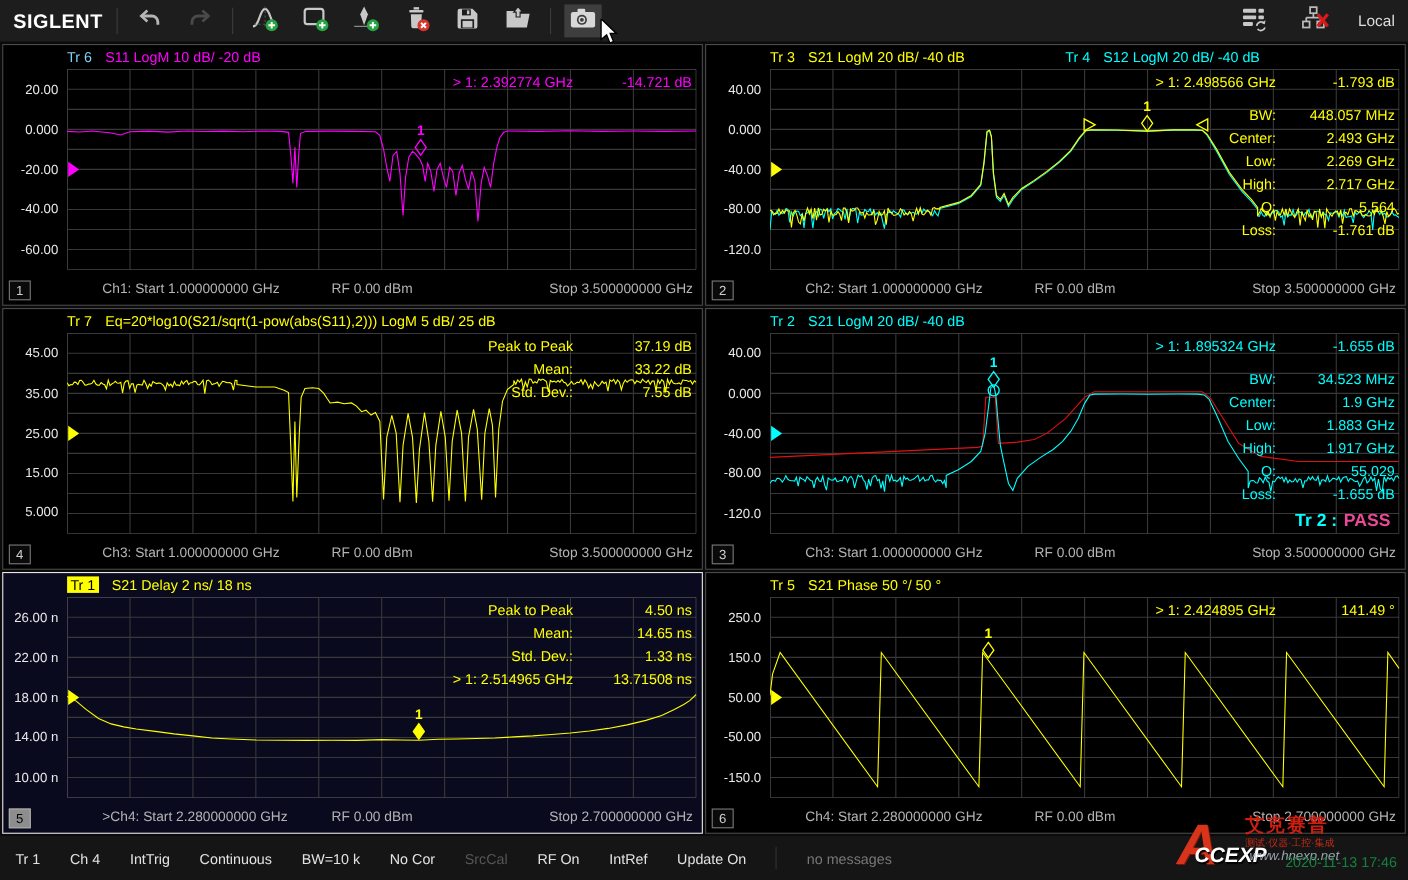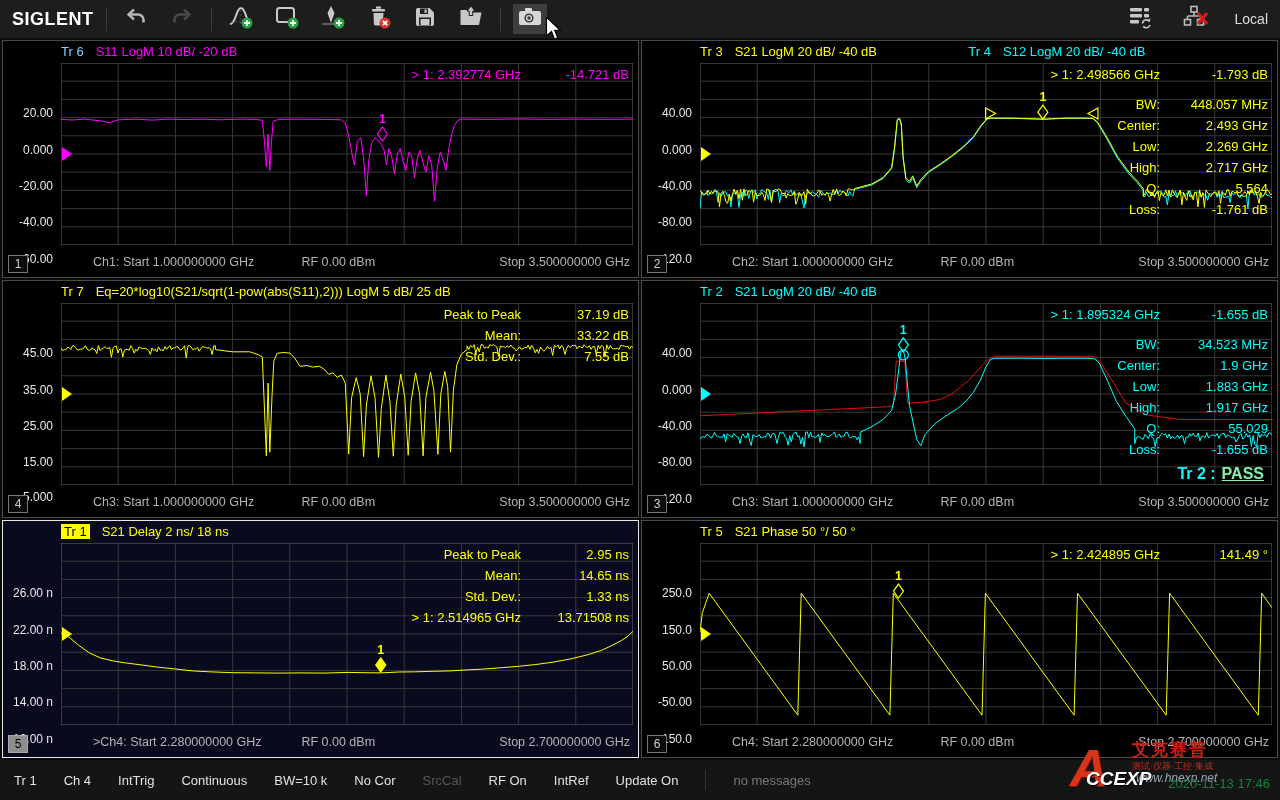--- a/index.html
+++ b/index.html
@@ -17,21 +17,21 @@
   .cursor{position:absolute;left:545px;top:17px;z-index:60;}
   
   .main{position:absolute;top:38px;left:0;right:0;bottom:40px;display:grid;
         grid-template-columns:1fr 1fr;grid-template-rows:1fr 1fr 1fr;gap:2px;padding:2px;background:#0b0b0b;}
   .panel{position:relative;background:#000;border:1px solid #4a4a4a;overflow:hidden;}
   .panel.active{background:#0a0a1f;border-color:#e8e8e8;}
   .ptitle{position:absolute;top:3px;left:58px;right:6px;font-size:13px;display:flex;white-space:nowrap;}
   .ttl{display:inline-flex;gap:12px;}
   .tname.chip{background:#ffff00;color:#000;padding:0 3px;}
   .ylabels{position:absolute;left:0;top:22px;width:54px;height:182px;font-size:12px;color:#e8e8e8;}
-  .ylab{position:absolute;right:4px;transform:translateY(-50%);white-space:nowrap;margin-top:32px;}
+  .ylab{position:absolute;right:4px;transform:translateY(-50%);white-space:nowrap;}
   .plot{position:absolute;left:58px;top:22px;width:572px;height:182px;}
   .plot svg{position:absolute;left:0;top:0;}
   .annos{position:absolute;top:1px;right:4px;font-size:13px;}
   .arow{display:flex;justify-content:flex-end;height:21px;line-height:21px;}
   .al{margin-right:20px;}
   .av{min-width:88px;text-align:right;}
   .kvgap{margin-top:9px;}
   .pass{position:absolute;right:8px;bottom:2px;font-size:16px;font-weight:bold;display:none;}
   .pass span{margin-left:6px;}
   .pfooter{position:absolute;left:0;right:0;bottom:4px;height:18px;font-size:12.5px;color:#b4b4b4;}
@@ -448,21 +448,21 @@
             <div class="arow">
               <span class="al">Q:</span>
               <span class="av">55.029</span>
             </div>
             <div class="arow">
               <span class="al">Loss:</span>
               <span class="av">-1.655 dB</span>
             </div>
           </div>
         </div>
-        <div class="pass" style="display: block;"><span class="pl1" style="color: rgb(0, 255, 255); margin-top: 28px;">Tr 2 :</span><span class="pl2" style="color: #86efac; text-decoration: underline;">PASS</span></div>
+        <div class="pass" style="display: block;"><span class="pl1" style="color: rgb(0, 255, 255); margin-top: 28px;">Tr 2 :</span><span class="pl2" style="color: #ec4899;">PASS</span></div>
       </div>
     <div class="pfooter">
       <span class="pnum">3</span>
       <span class="fstart">Ch3: Start 1.000000000 GHz</span>
       <span class="frf">RF 0.00 dBm</span>
       <span class="fstop">Stop 3.500000000 GHz</span>
     </div>
   </section>
   <section class="panel active" id="p4">
     <div class="ptitle">
@@ -504,21 +504,21 @@
           <line y1="182.0" y2="182.0" x1="0" x2="572" stroke="#686868"></line>
           <polygon points="1,84 1,98 11,91" fill="#ffff00"></polygon>
           <polyline points="0.0,90.1 8.6,94.6 17.2,101.9 28.6,110.1 40.0,115.1 51.5,117.8 62.9,119.7 80.1,121.9 97.2,124.2 114.4,126.0 131.6,127.9 148.7,128.8 171.6,129.7 194.5,129.9 217.4,130.1 240.2,129.9 263.1,130.1 286.0,129.4 303.2,129.7 319.7,129.9 337.5,129.0 354.6,128.8 371.8,128.3 389.0,127.9 406.1,126.9 423.3,126.0 440.4,124.7 457.6,123.3 474.8,121.5 491.9,119.2 509.1,116.0 526.2,111.9 540.5,107.4 552.0,101.9 560.6,97.4 566.3,93.7 572.0,88.3" fill="none" stroke="#ffff00" stroke-width="1"></polyline>
           <path d="M319.74800000000005,114.94000000000001 L324.74800000000005,121.94000000000001 L319.74800000000005,128.94 L314.74800000000005,121.94000000000001 Z" fill="#ffff00" stroke="#ffff00" stroke-width="1.2"></path>
           <text x="319.74800000000005" y="110.94000000000001" fill="#ffff00" font-size="12.5" text-anchor="middle" font-weight="bold">1</text>
         </svg>
         <div class="annos" style="color: rgb(255, 255, 0);">
           <div>
             <div class="arow">
               <span class="al">Peak to Peak</span>
-              <span class="av">2.95 ns</span>
+              <span class="av">4.50 ns</span>
             </div>
             <div class="arow">
               <span class="al">Mean:</span>
               <span class="av">14.65 ns</span>
             </div>
             <div class="arow">
               <span class="al">Std. Dev.:</span>
               <span class="av">1.33 ns</span>
             </div>
             <div class="arow">

